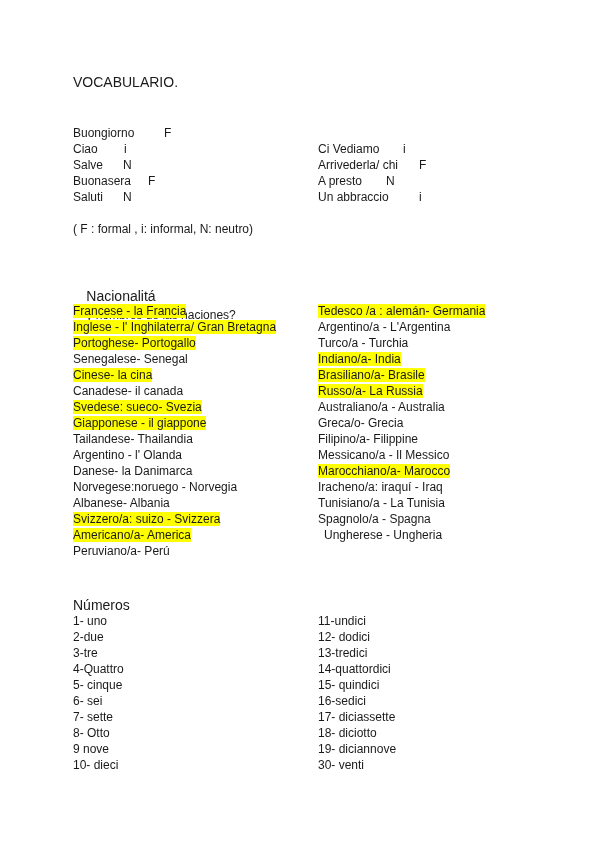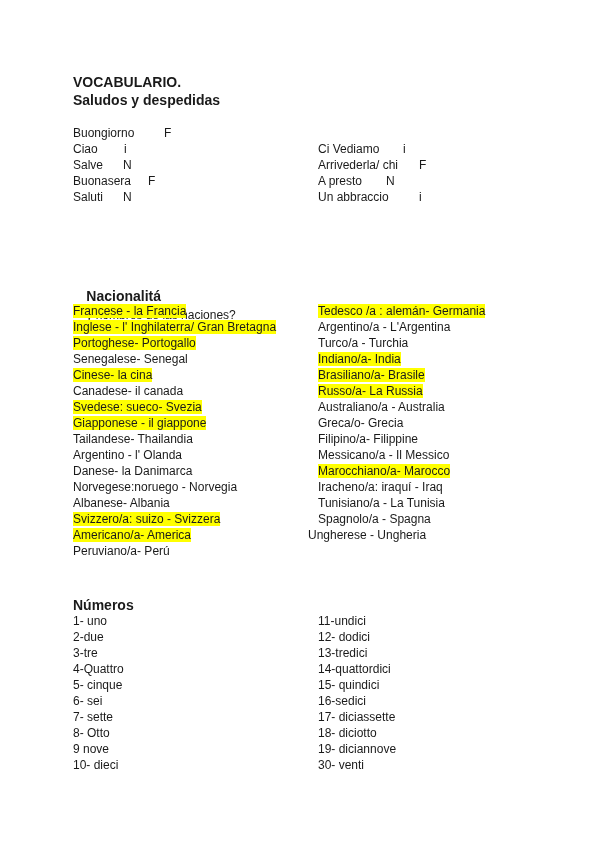--- a/index.html
+++ b/index.html
@@ -1,31 +1,30 @@
 <!DOCTYPE html>
 <html><head>
 <meta charset="utf-8">
 <style>
   html, body { margin: 0; padding: 0; background: #ffffff; }
   body { width: 600px; height: 848px; position: relative; overflow: hidden;
          font-family: "Liberation Sans", sans-serif; color: #1a1a1a; font-size: 12px; }
   .page { position: absolute; left: 0; top: 0; width: 600px; height: 848px; background: #fff; }
   .abs { position: absolute; white-space: pre; line-height: 16px; }
-  .h-title { font-weight: bold; font-size: 14px; line-height: 18px; }
+  .h-title { font-weight: normal; font-size: 14px; line-height: 18px; }
   .row { position: absolute; white-space: pre; line-height: 16px; height: 16px; }
   .hl { background: #ffff00; }
   .small { font-size: 12px; font-weight: normal; }
 </style>
 </head>
 <body>
 
 <div class="page">
 
   <div class="abs h-title" style="left:73px; top:73px;">VOCABULARIO.</div>
-  <div class="abs h-title" style="left:73px; top:91px;">Saludos y despedidas</div>
 
   <div>
     <div class="row" style="left:73px; top:125px;"><span>Buongiorno</span></div>
     <div class="row" style="left:164px; top:125px;">F</div>
 
     <div class="row" style="left:73px; top:141px;"><span>Ciao</span></div>
     <div class="row" style="left:124px; top:141px;">i</div>
 
     <div class="row" style="left:73px; top:157px;"><span>Salve</span></div>
     <div class="row" style="left:123px; top:157px;">N</div>
@@ -44,20 +43,21 @@
     <div class="row" style="left:318px; top:157px;"><span>Arrivederla/ chi</span></div>
     <div class="row" style="left:419px; top:157px;">F</div>
 
     <div class="row" style="left:318px; top:173px;"><span>A presto</span></div>
     <div class="row" style="left:386px; top:173px;">N</div>
 
     <div class="row" style="left:318px; top:189px;"><span>Un abbraccio</span></div>
     <div class="row" style="left:419px; top:189px;">i</div>
   </div>
 
+  <div class="row" style="left:73px; top:221px;">( F : formal , i: informal, N: neutro)</div>
 
   <div class="abs" style="left:73px; top:269px; line-height:18px;">
     <span class="h-title">Nacionalitá</span>
     <span class="small">y nombres de las naciones?</span>
   </div>
 
   <div>
     <div class="row" style="left:73px; top:303px;"><span class="hl" style="background: rgb(255, 255, 0);">Francese - la Francia</span></div>
     <div class="row" style="left:73px; top:319px;"><span class="hl" style="background: rgb(255, 255, 0);">Inglese - l' Inghilaterra/ Gran Bretagna</span></div>
     <div class="row" style="left:73px; top:335px;"><span class="hl" style="background: rgb(255, 255, 0);">Portoghese- Portogallo</span></div>
@@ -84,21 +84,21 @@
     <div class="row" style="left:318px; top:367px;"><span class="hl" style="background: rgb(255, 255, 0);">Brasiliano/a- Brasile</span></div>
     <div class="row" style="left:318px; top:383px;"><span class="hl" style="background: rgb(255, 255, 0);">Russo/a- La Russia</span></div>
     <div class="row" style="left:318px; top:399px;"><span>Australiano/a - Australia</span></div>
     <div class="row" style="left:318px; top:415px;"><span>Greca/o- Grecia</span></div>
     <div class="row" style="left:318px; top:431px;"><span>Filipino/a- Filippine</span></div>
     <div class="row" style="left:318px; top:447px;text-align:center;"><span>Messicano/a - Il Messico</span></div>
     <div class="row" style="left:318px; top:463px;"><span class="hl" style="background: rgb(255, 255, 0);">Marocchiano/a- Marocco</span></div>
     <div class="row" style="left:318px; top:479px;"><span>Iracheno/a: iraquí - Iraq</span></div>
     <div class="row" style="left:318px; top:495px;"><span>Tunisiano/a - La Tunisia</span></div>
     <div class="row" style="left:318px; top:511px;"><span>Spagnolo/a - Spagna</span></div>
-    <div class="row" style="left:308px; top:527px;"><span>Ungherese - Ungheria</span></div>
+    <div class="row" style="left:324px; top:527px;"><span>Ungherese - Ungheria</span></div>
   </div>
 
   <div class="abs h-title" style="left:73px; top:596px;">Números</div>
 
   <div>
     <div class="row" style="left:73px; top:613px;">1- uno</div>
     <div class="row" style="left:73px; top:629px;">2-due</div>
     <div class="row" style="left:73px; top:645px;">3-tre</div>
     <div class="row" style="left:73px; top:661px;">4-Quattro</div>
     <div class="row" style="left:73px; top:677px;">5- cinque</div>

